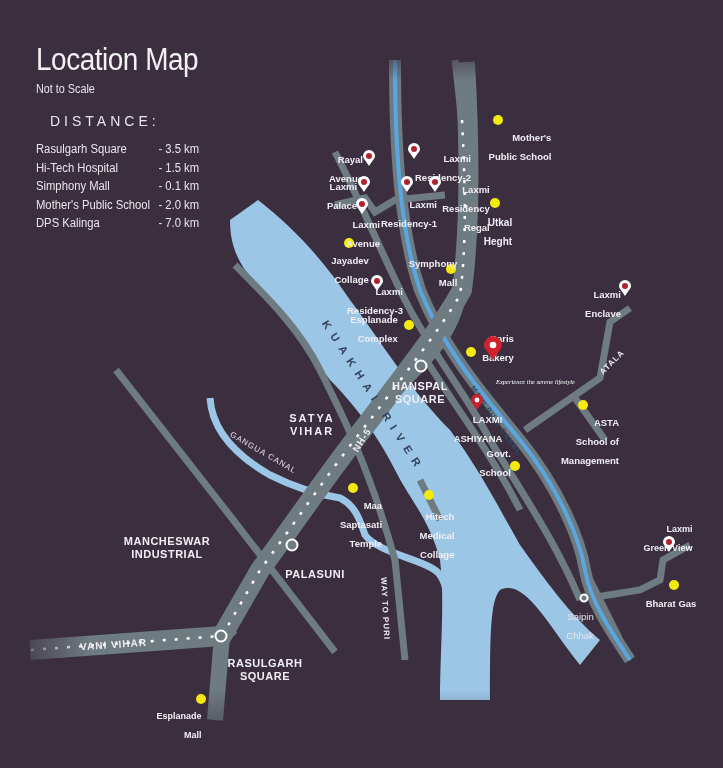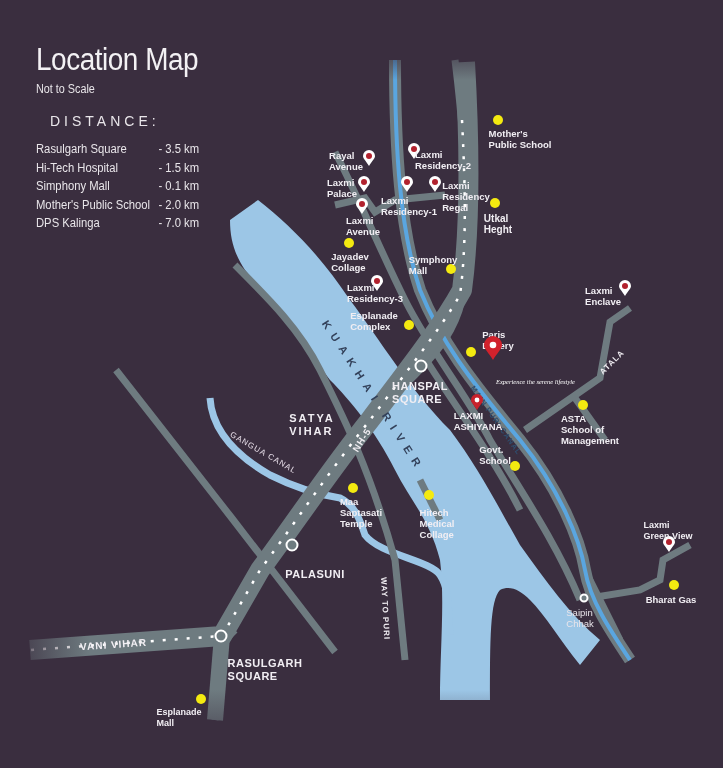--- a/index.html
+++ b/index.html
@@ -6,22 +6,22 @@
   body { width:723px; height:768px; overflow:hidden; background:#3a2e3f; font-family:"Liberation Sans", sans-serif; }
   #map { position:relative; width:723px; height:768px; background:#3a2e3f; overflow:hidden; }
   svg.base { position:absolute; left:0; top:0; }
   .title { position:absolute; left:36px; top:42px; color:#f3f1f4; font-size:31px; letter-spacing:-0.5px; font-family:"Liberation Sans", sans-serif; transform:scaleX(0.9); transform-origin:left; }
   .subtitle { position:absolute; left:36px; top:82px; color:#e9e6ea; font-size:12px; transform:scaleX(0.9); transform-origin:left; }
   .dist-head { position:absolute; left:50px; top:113px; color:#e9e6ea; font-size:14px; letter-spacing:4px; }
   .dist-table { position:absolute; left:36px; top:140px; color:#e9e6ea; font-size:12.5px; }
   .dist-row { display:flex; height:18.5px; align-items:center; transform:scaleX(0.9); transform-origin:left; }
   .dist-name { width:136px; }
   .dist-val { width:70px; }
-  .lbl { position:absolute; color:#f1eef3; font-size:9.5px; font-weight:bold; text-align:left; line-height:11px; white-space:nowrap; transform:translateX(-50%); }
-  .area { position:absolute; color:#f1eef3; font-size:11px; font-weight:bold; text-align:left; line-height:13px; white-space:nowrap; letter-spacing:0.5px; transform:translateX(-50%); }
+  .lbl { position:absolute; color:#f1eef3; font-size:9.5px; font-weight:bold; text-align:right; line-height:19px; white-space:nowrap; transform:translateX(-50%); }
+  .area { position:absolute; color:#f1eef3; font-size:11px; font-weight:bold; text-align:center; line-height:13px; white-space:nowrap; letter-spacing:0.5px; transform:translateX(-50%); }
   .road-lbl { position:absolute; color:#f1eef3; font-size:9.5px; font-weight:bold; white-space:nowrap; letter-spacing:1px; }
   .river-lbl { position:absolute; color:#33415a; font-size:11px; font-weight:bold; letter-spacing:7px; white-space:nowrap; }
   .dot { position:absolute; width:10px; height:10px; border-radius:50%; background:#f4ea10; transform:translate(-50%,-50%); }
   .pin { position:absolute; width:12px; height:16px; transform:translate(-50%,-100%); }
   .jn { position:absolute; width:9px; height:9px; border:2.5px solid #fff; border-radius:50%; background:#6e7b80; transform:translate(-50%,-50%); }
   .jn.small { width:5px; height:5px; border-width:2px; }
   .brand { position:absolute; left:462px; top:358px; color:#fff; font-family:"Liberation Serif", serif; font-size:17px; letter-spacing:0.3px; white-space:nowrap; }
   .brand .big { font-size:19px; }
   .tagline { position:absolute; left:496px; top:378px; color:#fff; font-family:"Liberation Serif", serif; font-style:italic; font-size:6.5px; white-space:nowrap; }
 </style>
@@ -111,20 +111,22 @@
   <div class="river-lbl" style="left:330px;top:318px;transform:rotate(57deg);transform-origin:left top;">KUAKHAI RIVER</div>
   <div class="road-lbl" style="left:350px;top:448px;transform:rotate(-58deg);transform-origin:left top;">NH-5</div>
   <div class="road-lbl" style="left:80px;top:639px;transform:rotate(-4deg);font-size:10px;">VANI VIHAR</div>
   <div class="road-lbl" style="left:388px;top:577px;transform:rotate(87deg);transform-origin:left top;font-size:8px;">WAY TO PURI</div>
   <div class="road-lbl" style="left:598px;top:370px;transform:rotate(-45deg);transform-origin:left top;font-size:8px;">ATALA</div>
   <div class="road-lbl" style="left:233px;top:430px;transform:rotate(30deg);transform-origin:left top;font-size:8px;font-weight:normal;color:#e6dde8;">GANGUA CANAL</div>
   <div class="road-lbl" style="left:476px;top:384px;transform:rotate(55deg);transform-origin:left top;font-size:7.5px;color:#2f4f70;">MAIN PURI CANAL</div>
 
   <div class="area" style="left:312px;top:412px;letter-spacing:2px;white-space:pre;">SATYA
 VIHAR</div>
+  <div class="area" style="left:167px;top:535px;white-space:pre;">MANCHESWAR
+INDUSTRIAL</div>
   <div class="area" style="left: 315px; top: 568px; white-space: pre;">PALASUNI</div>
   <div class="area" style="left:265px;top:657px;white-space:pre;">RASULGARH
 SQUARE</div>
   <div class="area" style="left:420px;top:380px;white-space:pre;">HANSPAL
 SQUARE</div>
 
   <div class="jn" style="left:421px;top:366px;"></div>
   <div class="jn" style="left:292px;top:545px;"></div>
   <div class="jn" style="left:221px;top:636px;"></div>
   <div class="jn small" style="left:584px;top:598px;"></div>

